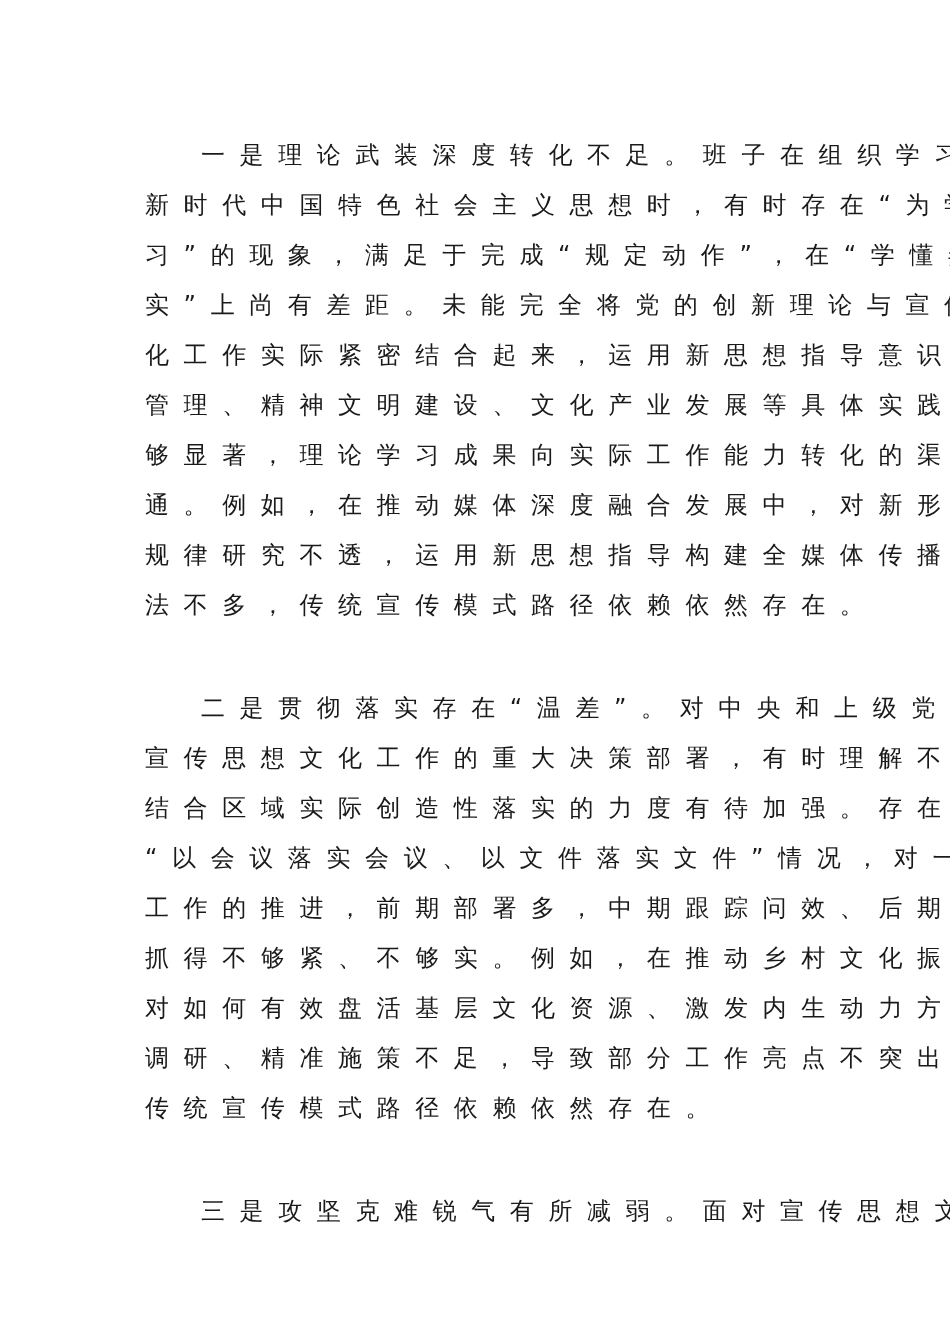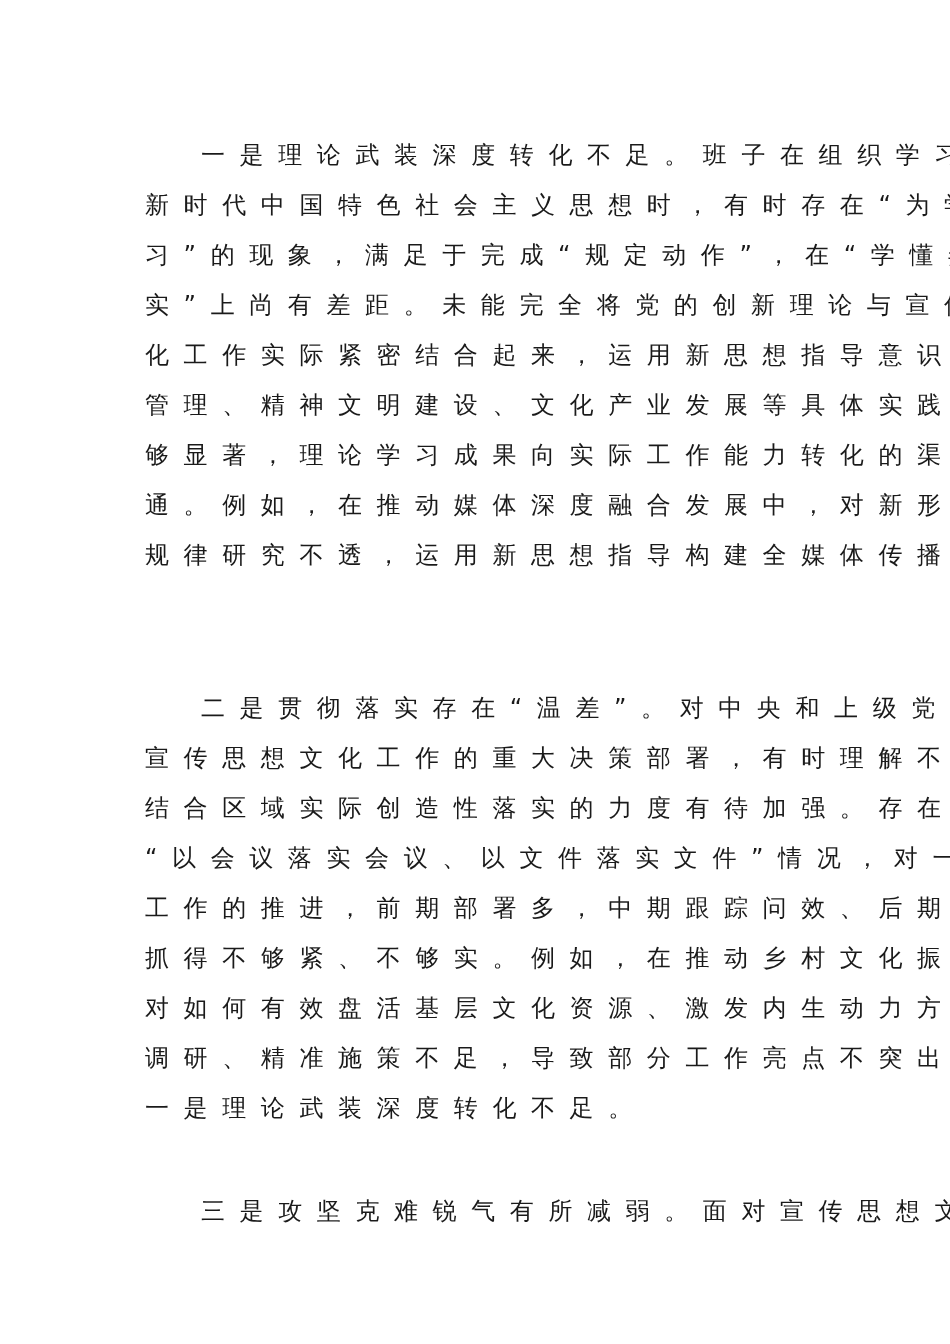--- a/index.html
+++ b/index.html
@@ -19,31 +19,32 @@
   <div class="para" style="top:130px;">
     <div class="line indent">一是理论武装深度转化不足。班子在组织学习习近平</div>
     <div class="line">新时代中国特色社会主义思想时，有时存在“为学习而学</div>
     <div class="line">习”的现象，满足于完成“规定动作”，在“学懂弄通做</div>
     <div class="line">实”上尚有差距。未能完全将党的创新理论与宣传思想文</div>
     <div class="line">化工作实际紧密结合起来，运用新思想指导意识形态阵地</div>
     <div class="line">管理、精神文明建设、文化产业发展等具体实践的成效不</div>
     <div class="line">够显著，理论学习成果向实际工作能力转化的渠道不够畅</div>
     <div class="line">通。例如，在推动媒体深度融合发展中，对新形势下传播</div>
     <div class="line">规律研究不透，运用新思想指导构建全媒体传播体系的办</div>
+    <div class="line">法不多，传统宣传模式路径依赖依然存在。</div>
   </div>
 
   <div class="para" style="top:683px;">
     <div class="line indent">二是贯彻落实存在“温差”。对中央和上级党委关于</div>
     <div class="line">宣传思想文化工作的重大决策部署，有时理解不够深入，</div>
     <div class="line">结合区域实际创造性落实的力度有待加强。存在一定的</div>
     <div class="line">“以会议落实会议、以文件落实文件”情况，对一些重点</div>
     <div class="line">工作的推进，前期部署多，中期跟踪问效、后期评估总结</div>
     <div class="line">抓得不够紧、不够实。例如，在推动乡村文化振兴工作中</div>
     <div class="line">对如何有效盘活基层文化资源、激发内生动力方面，深入</div>
     <div class="line">调研、精准施策不足，导致部分工作亮点不突出，与区委</div>
-    <div class="line">一是理论武装深度转化不足。</div>
+    <div class="line">传统宣传模式路径依赖依然存在。</div>
   </div>
 
   <div class="para" style="top:1186px;">
     <div class="line indent">三是攻坚克难锐气有所减弱。面对宣传思想文化领域</div>
   </div>
 
 </div>
 
 </body></html>

